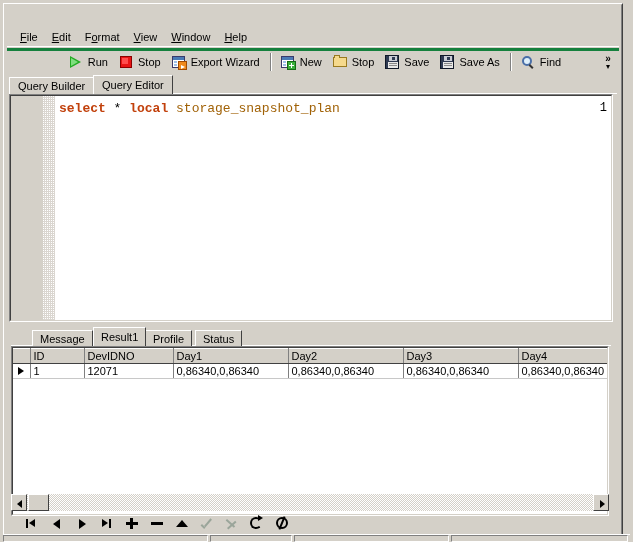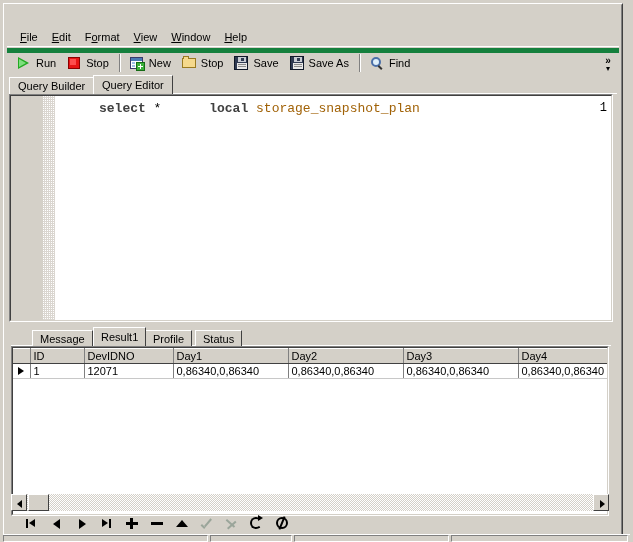--- a/index.html
+++ b/index.html
@@ -97,23 +97,23 @@
   .menu-item u{text-decoration:underline;}
   .menu-sep-line{
     position:absolute;left:2px;top:41px;right:2px;height:2px;
     border-top:1px solid #ffffff;
   }
 
   
   .toolbar{
     position:absolute;left:2px;top:43px;right:2px;height:25px;
     background:#d4d0c8;
-    border-top:5px solid #15803d;
+    border-top:3px solid #15803d;
     display:flex;align-items:center;
-    padding-left:5px;box-sizing:border-box;
+    padding-left:5px;box-sizing:border-box;justify-content:center;
   }
   .tool{
     display:flex;align-items:center;height:21px;padding:0 5px 0 3px;
     cursor:default;white-space:nowrap;font-size:11px;
     border:1px solid transparent;box-sizing:border-box;
   }
   .tool .lbl{margin-left:4px;}
   .tsep{
     width:2px;height:18px;margin:0 4px;
     border-left:1px solid #808080;border-right:1px solid #ffffff;
@@ -222,21 +222,21 @@
   .lineno{
     position:absolute;right:4px;top:5px;
     font-family:"Liberation Mono","DejaVu Sans Mono",monospace;
     font-size:12px;color:#000;
   }
   .codeline{
     position:absolute;left:48px;top:5px;
     font-family:"Liberation Mono","DejaVu Sans Mono",monospace;
     font-size:13px;white-space:pre;letter-spacing:0px;
   }
-  .kw{color:#404040;font-weight:bold;margin-left:40px;}
+  .kw{color:#c2410c;font-weight:bold;}
   .op{color:#000;}
   .id{color:#a16207;text-align:right;}
 
   
   .restabs{
     position:absolute;left:6px;top:322px;width:600px;height:19px;
   }
   .rtab{
     position:absolute;top:3px;height:16px;line-height:15px;
     padding:1px 7px;font-size:11px;cursor:default;white-space:nowrap;
@@ -393,20 +393,33 @@
 
       <div class="tool">
         <span class="ico">
           <span class="sq-stop"></span>
               <span class="sq-stop-in"></span>
         </span>
         <span class="lbl">Stop</span>
       </div>
 
 
+      <div class="tool">
+        <span class="ico">
+          <span class="gridicon">
+            <span class="hdr"></span>
+            <span class="c" style="left:1px;top:4px;"></span>
+            <span class="c" style="left:5px;top:4px;"></span>
+            <span class="c" style="left:1px;top:7px;"></span>
+            <span class="c" style="left:5px;top:7px;"></span>
+          </span>
+          <span class="badge-arrow"></span>
+        </span>
+        <span class="lbl">Export Wizard</span>
+      </div>
 
       <div class="tsep"></div>
 
       <div class="tool">
         <span class="ico">
           <span class="gridicon">
             <span class="hdr"></span>
             <span class="c" style="left:1px;top:4px;"></span>
             <span class="c" style="left:5px;top:4px;"></span>
             <span class="c" style="left:1px;top:7px;"></span>

